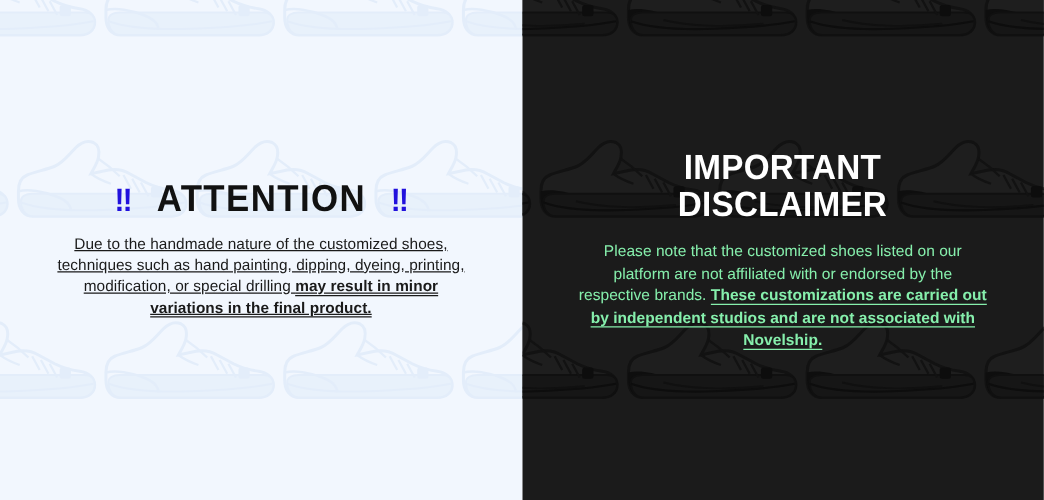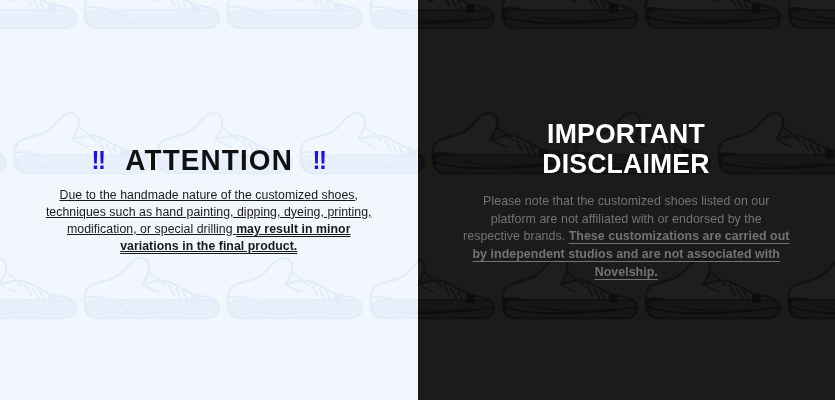--- a/index.html
+++ b/index.html
@@ -86,21 +86,21 @@
     transform: scaleX(0.95);
   }
 
   .body-text {
     margin: 0;
     font-size: 12.3px;
     line-height: 17.2px;
     letter-spacing: 0.05px;
   }
   .body-left  { color: #1a1a1a; text-decoration: underline; }
-  .body-right { color: #737373; font-size: 12.4px; line-height: 17.6px; }
+  .body-right { color: #86efac; font-size: 12.4px; line-height: 17.6px; }
 
   .em-underline {
     font-weight: 700;
     text-decoration: underline;
     text-underline-offset: 2.5px;
     text-decoration-thickness: 1.4px;
   }
 </style>
 </head>
 <body>

